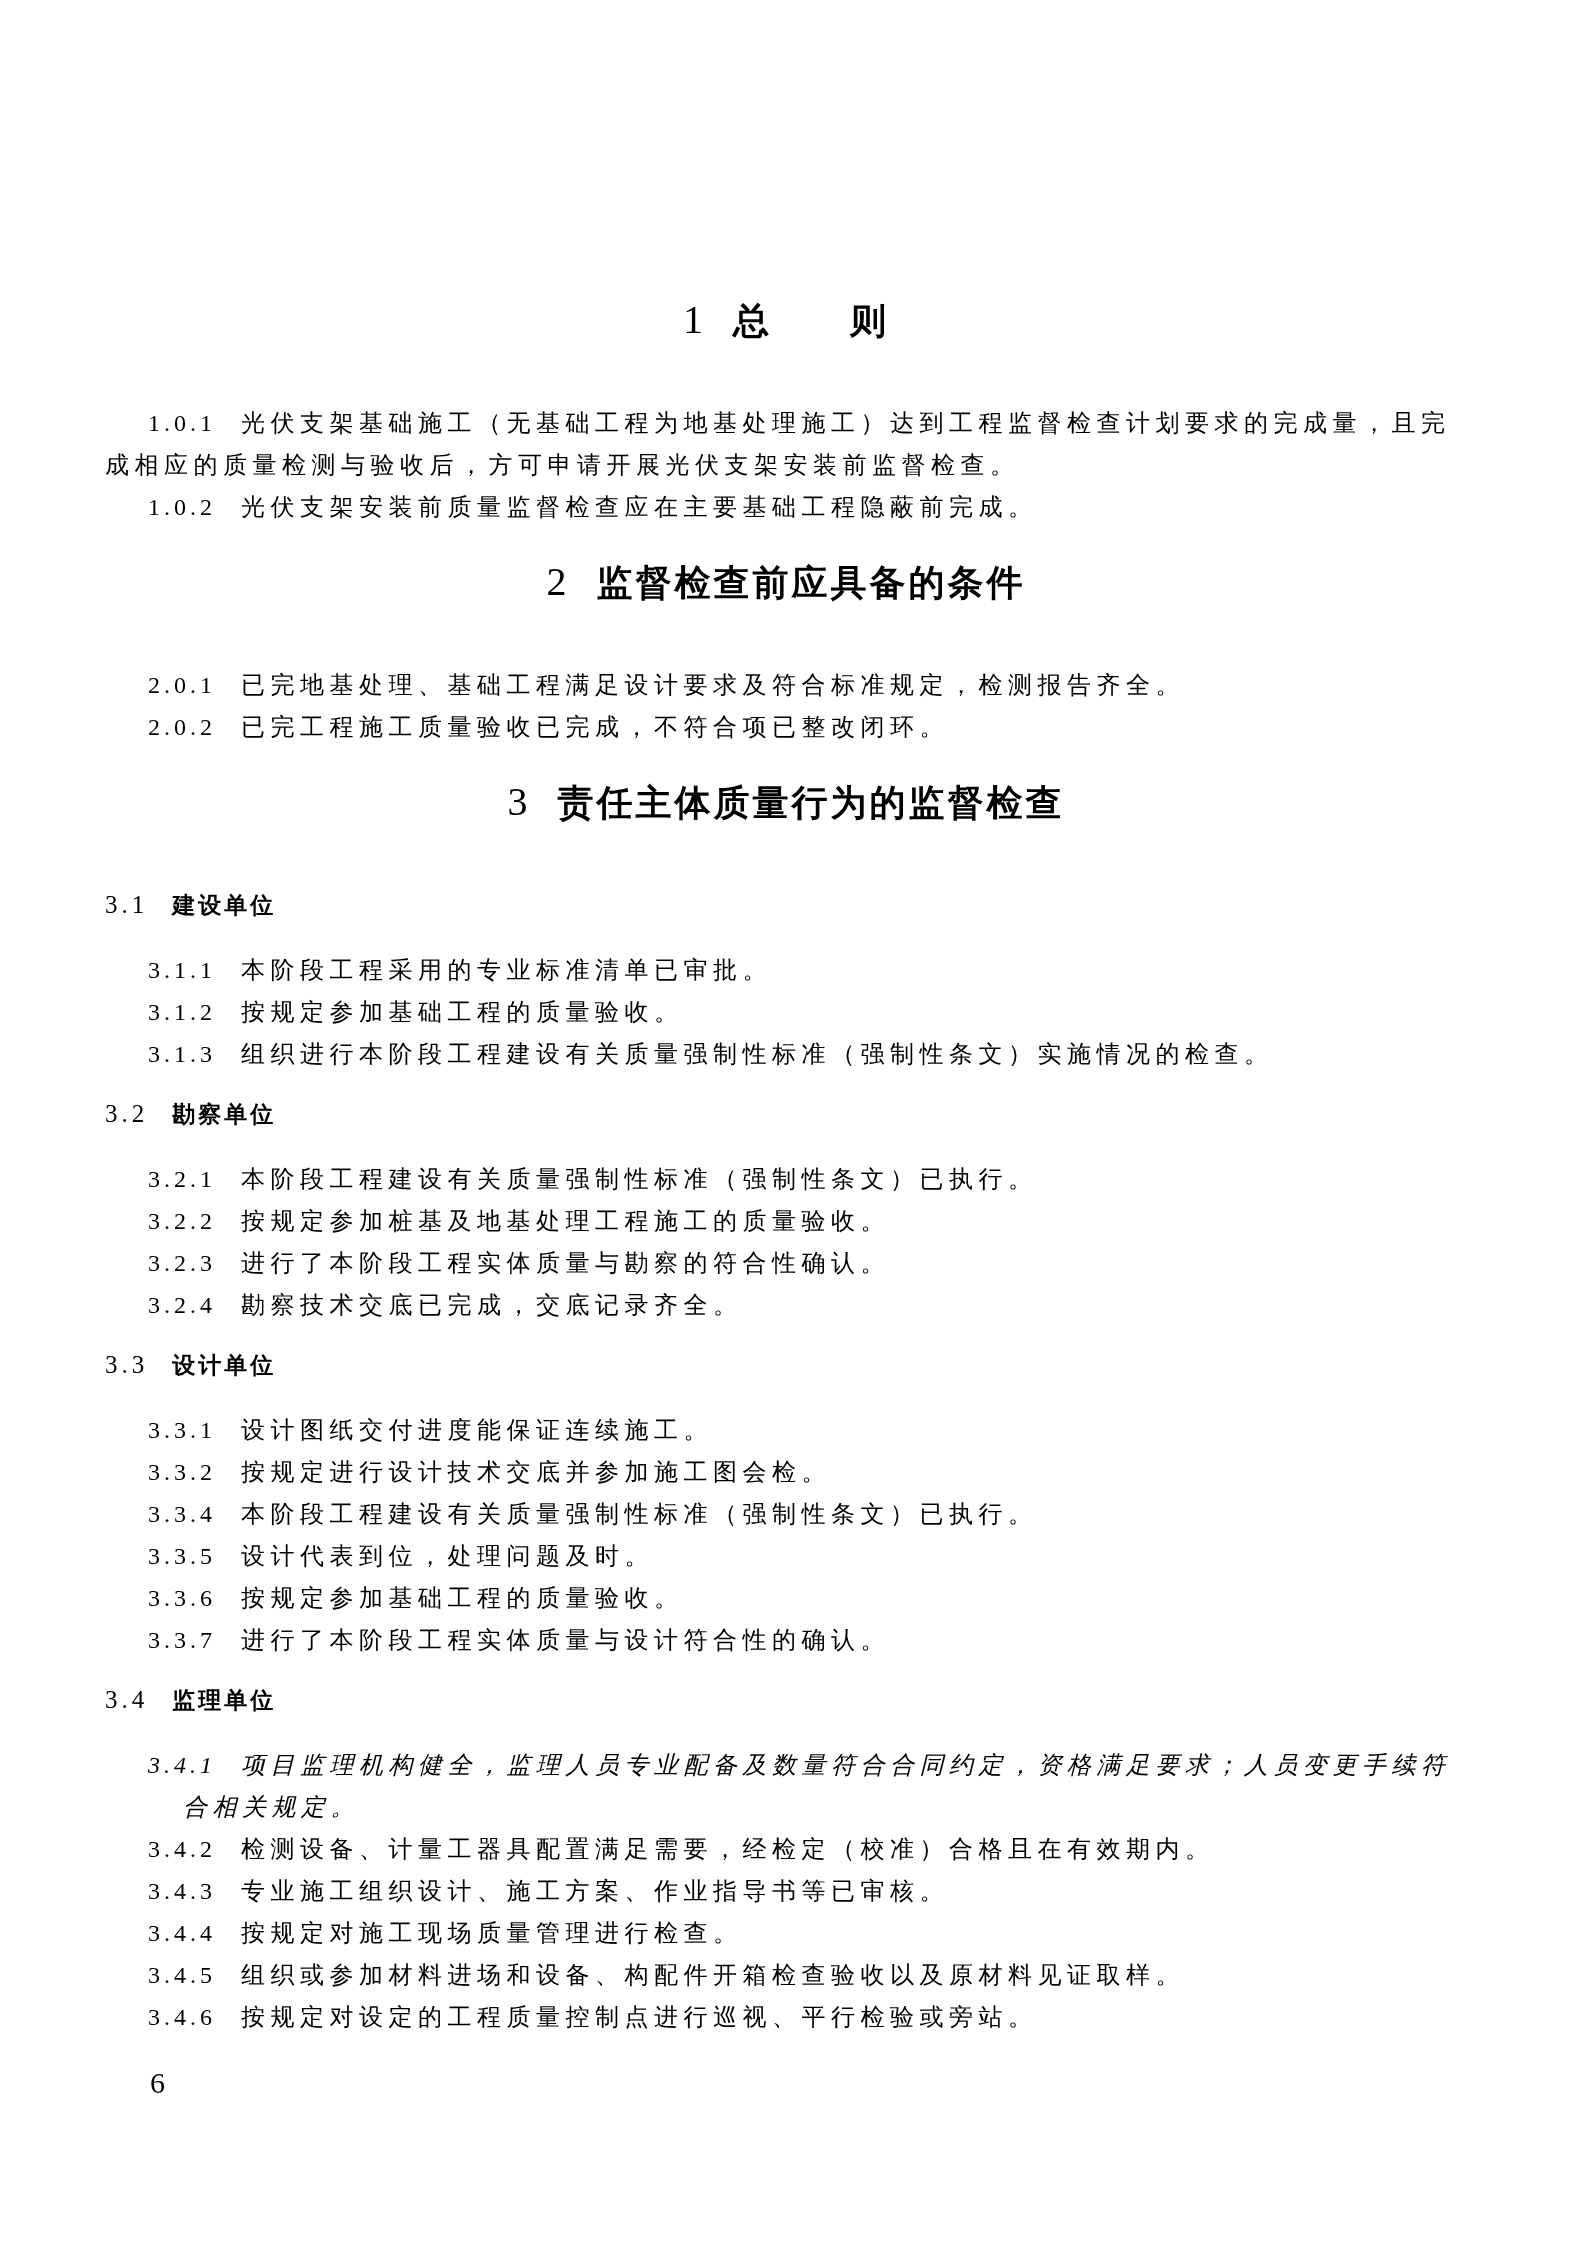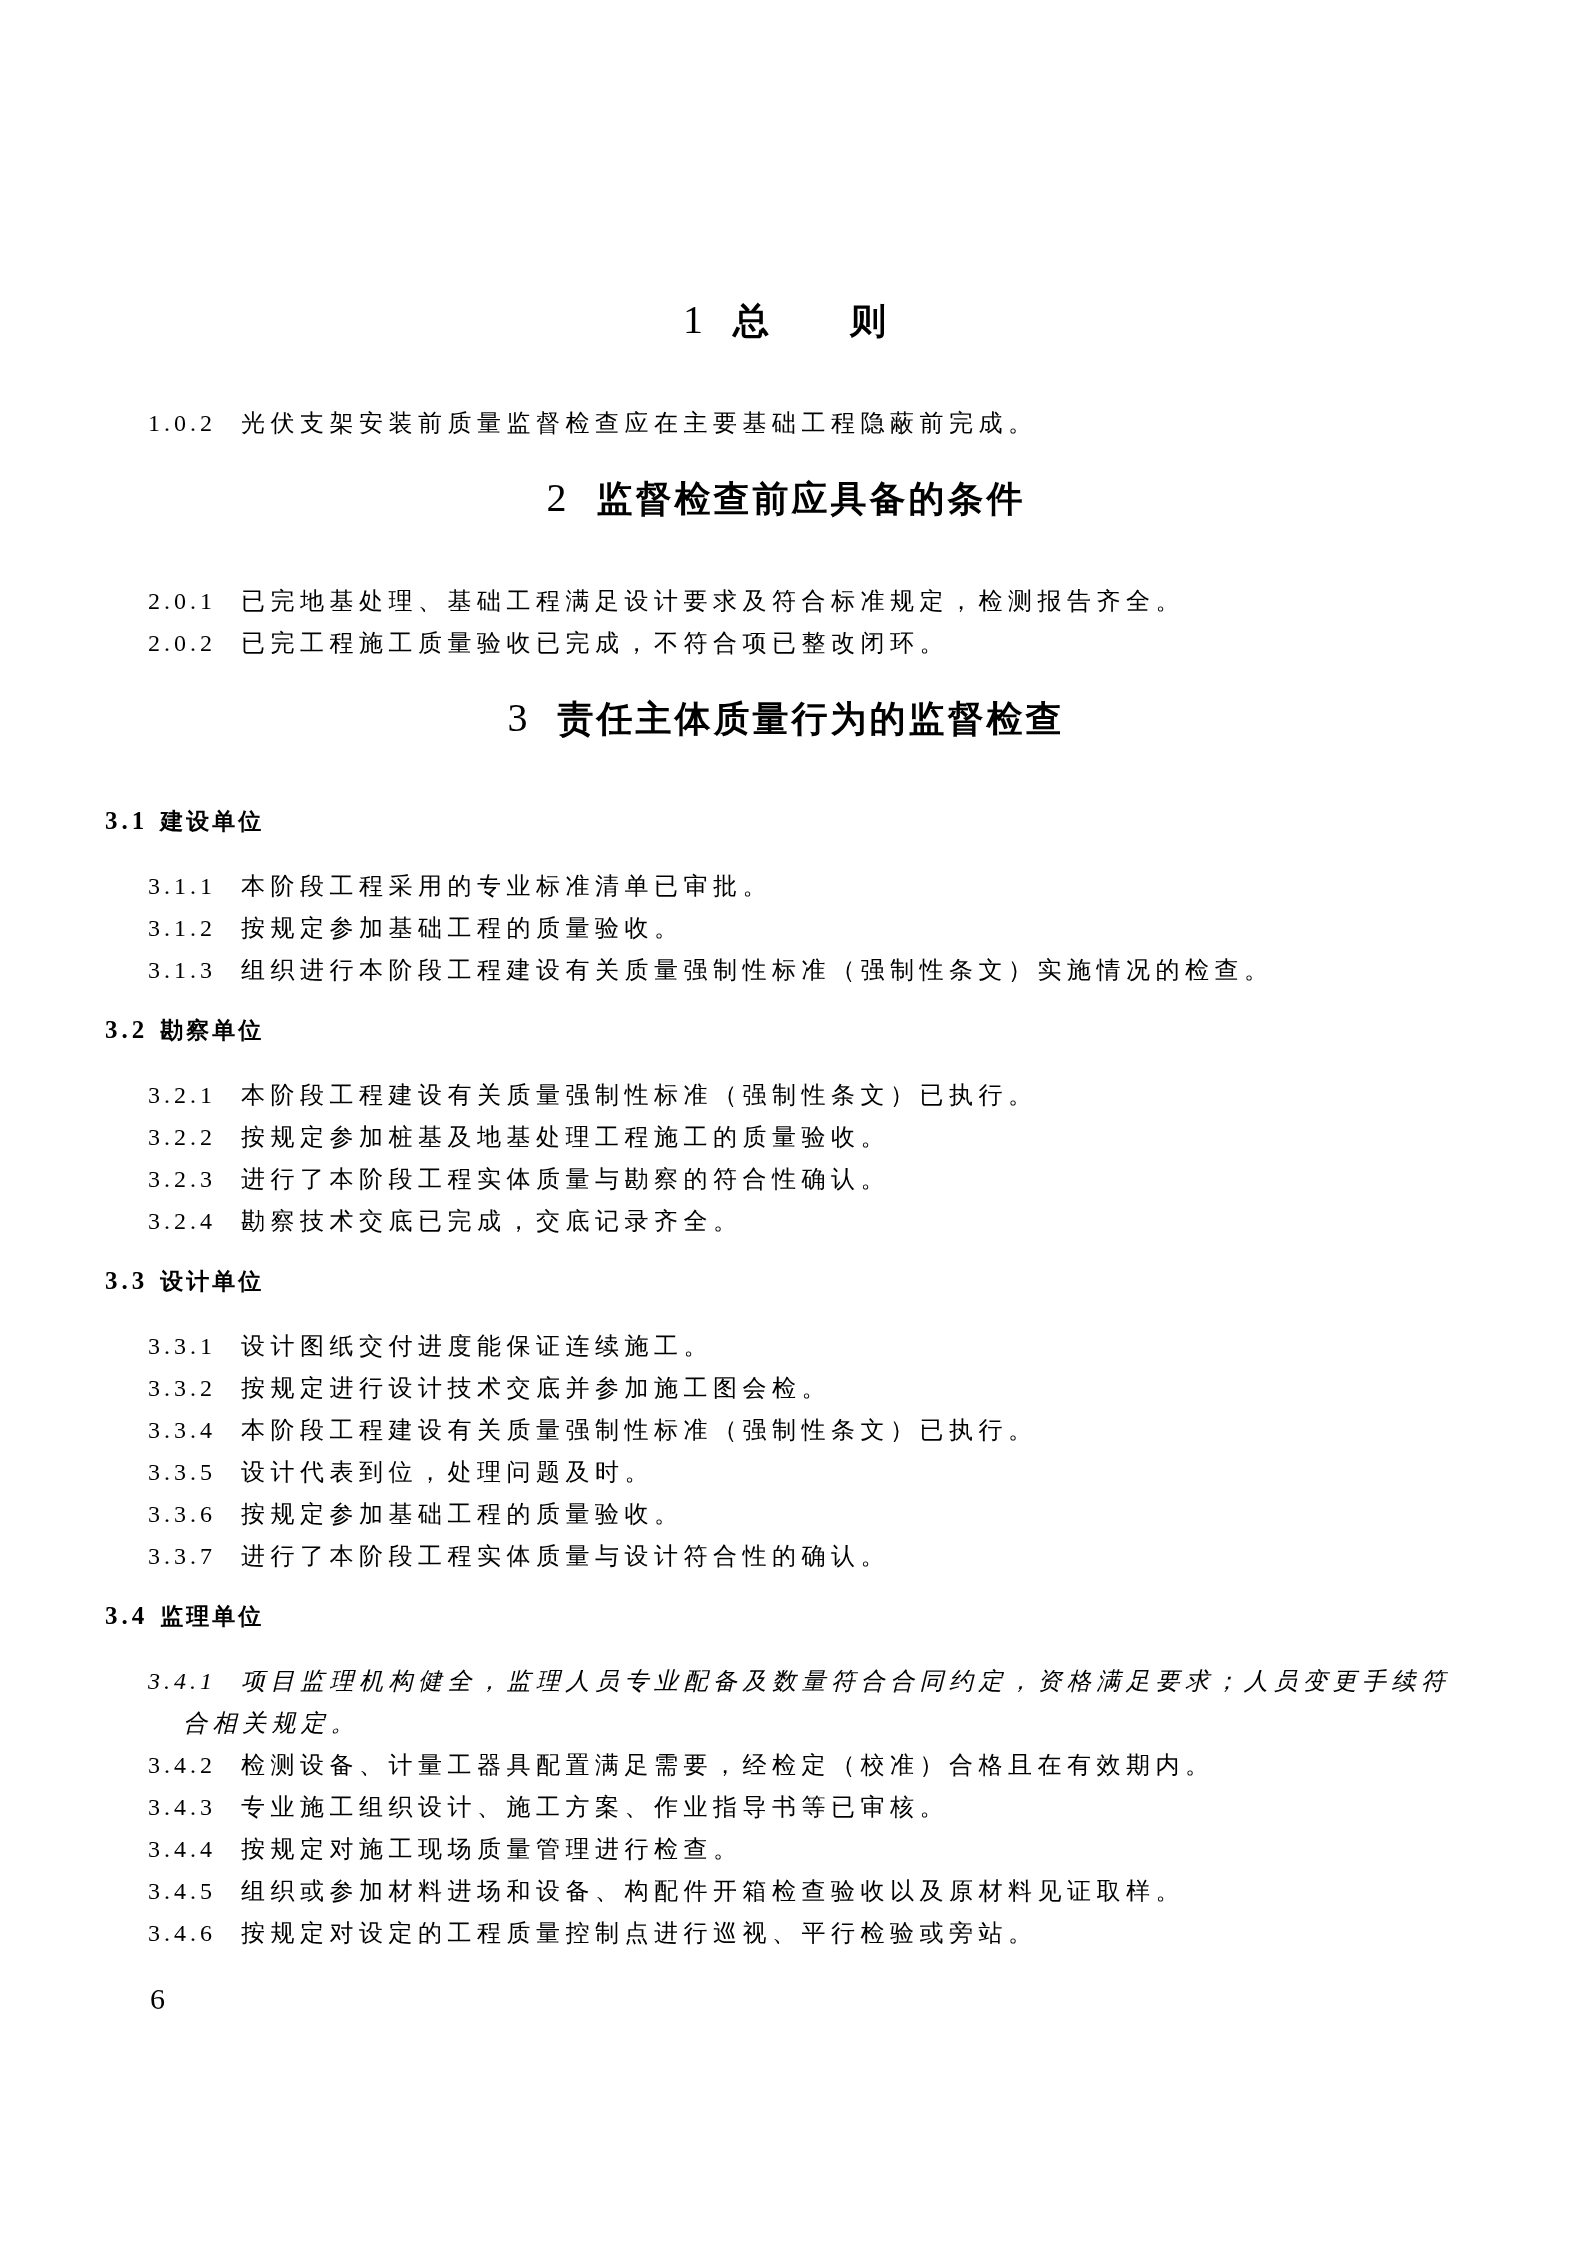--- a/index.html
+++ b/index.html
@@ -28,21 +28,21 @@
     font-size:36px;font-weight:700;letter-spacing:3px;
   }
   
   .section-head{
     margin:18px 0 20px 0;
     line-height:42px;
     white-space:nowrap;
   }
   .section-num{
     font-family:"Liberation Serif","DejaVu Serif",serif;
-    font-size:25px;letter-spacing:4px;margin-right:12px;font-weight:bold;
+    font-size:25px;letter-spacing:4px;margin-right:24px;
   }
   .section-name{
     font-family:Liberation Sans, sans-serif;
     font-size:23px;font-weight:700;letter-spacing:3px;
   }
   
   .clause{
     margin:0;
     font-size:24px;
     line-height:42px;
@@ -65,20 +65,22 @@
     letter-spacing:0;
   }
 </style>
 </head>
 <body>
 
 <div class="page">
 
   <div class="chapter-title first"><span class="chapter-num">1</span><span class="chapter-name">总　　则</span></div>
 
+  <p class="clause"><span class="num">1.0.1</span><span class="txt">光伏支架基础施工（无基础工程为地基处理施工）达到工程监督检查计划要求的完成量，且完
+成相应的质量检测与验收后，方可申请开展光伏支架安装前监督检查。</span></p>
   <p class="clause"><span class="num">1.0.2</span><span class="txt">光伏支架安装前质量监督检查应在主要基础工程隐蔽前完成。</span></p>
 
   <div class="chapter-title"><span class="chapter-num">2</span><span class="chapter-name">监督检查前应具备的条件</span></div>
 
   <p class="clause"><span class="num">2.0.1</span><span class="txt">已完地基处理、基础工程满足设计要求及符合标准规定，检测报告齐全。</span></p>
   <p class="clause"><span class="num">2.0.2</span><span class="txt">已完工程施工质量验收已完成，不符合项已整改闭环。</span></p>
 
   <div class="chapter-title"><span class="chapter-num">3</span><span class="chapter-name">责任主体质量行为的监督检查</span></div>
 
   <div class="section-head"><span class="section-num">3.1</span><span class="section-name">建设单位</span></div>

